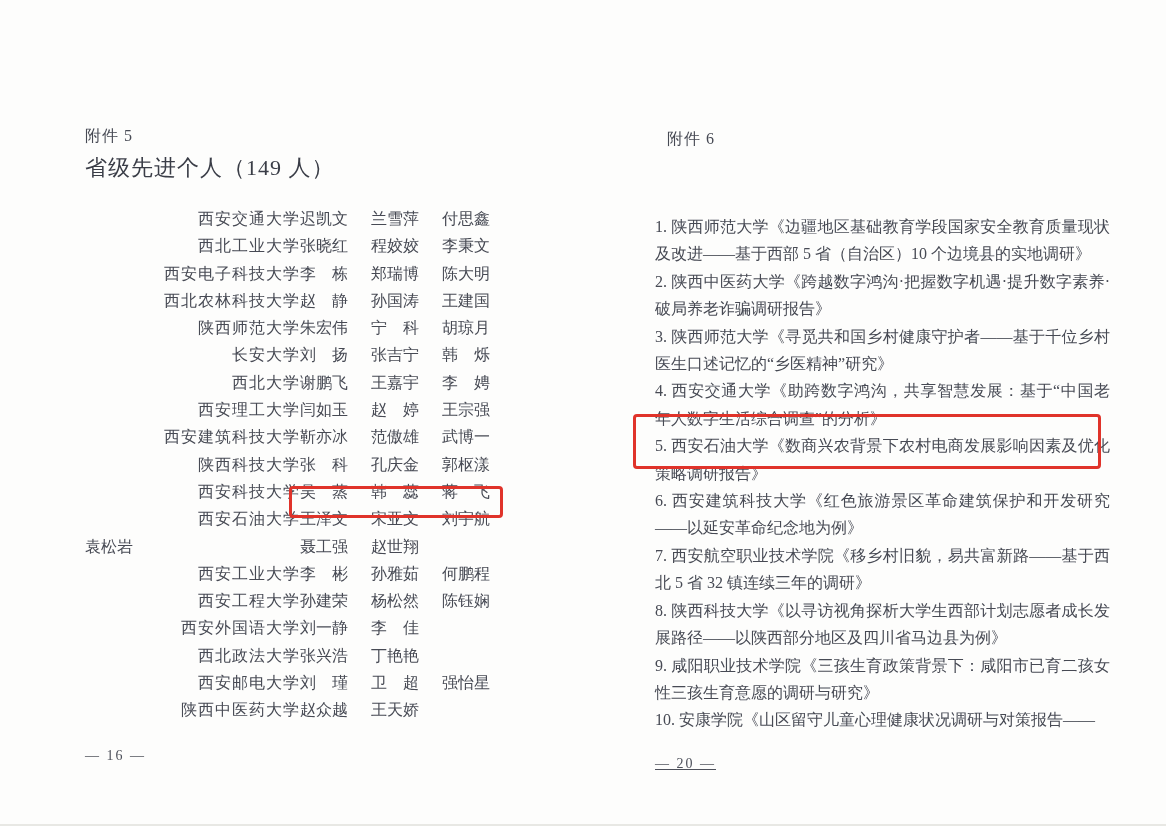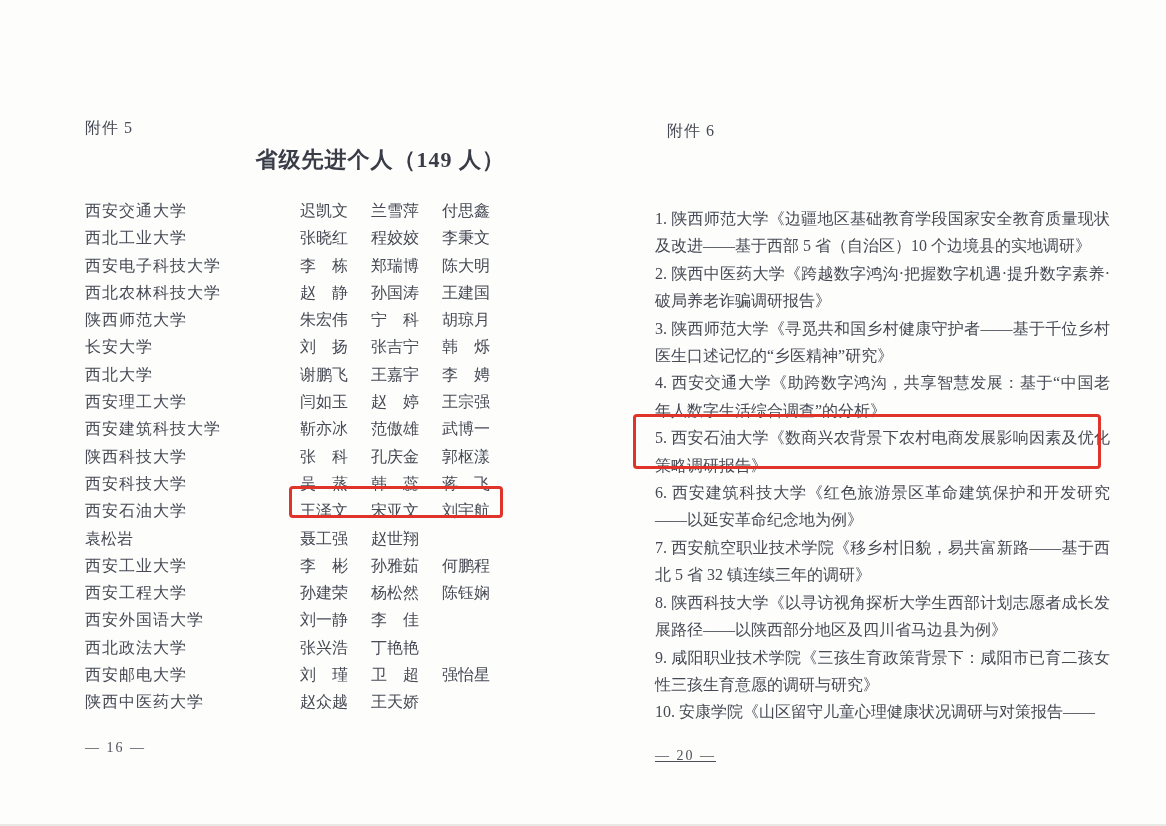--- a/index.html
+++ b/index.html
@@ -4,47 +4,47 @@
 <style>
   html, body { margin: 0; padding: 0; }
   body {
     width: 1166px; height: 826px;
     background: #fdfdfc;
     font-family: "Liberation Serif", "DejaVu Serif", serif;
     color: #474a54;
     position: relative;
     overflow: hidden;
   }
-  .page { position: absolute; top: 8px; height: 610px; }
+  .page { position: absolute; top: 16px; height: 610px; }
   .page-left  { left: 85px;  width: 420px; }
   .page-right { left: 655px; width: 455px; }
 
   .attachment {
     position: absolute; left: 0;
     font-size: 16px; letter-spacing: 1px;
   }
   .page-left  .attachment { top: 110px; }
   .page-right .attachment { top: 113px; margin-left: 12px; }
 
   .doc-title {
     position: absolute; top: 137px; left: 0; right: 0;
-    margin: 0; text-align: right;
-    font-size: 22px; font-weight: bold;
+    margin: 0; text-align: left;
+    font-size: 22px; font-weight: normal;
     letter-spacing: 1px; color: #3a3d47;
     white-space: nowrap;
   }
 
   .award-table { position: absolute; top: 189px; left: 0; right: 0; }
   .award-row {
     display: grid;
     grid-template-columns: 215px 71px 71px 1fr;
     height: 27.3px; line-height: 27.3px;
     font-size: 16px;
   }
-  .uni { letter-spacing: 1px; white-space: nowrap; }
+  .uni { letter-spacing: 1px; white-space: nowrap; text-align: right; }
   .nm  { white-space: nowrap; }
 
   .report-list {
     position: absolute; top: 197px; left: 0; width: 455px;
     font-size: 16px; line-height: 27.4px;
     text-align: justify; text-justify: inter-ideograph;
   }
   .report-item { margin: 0; }
 
   .page-footer {

